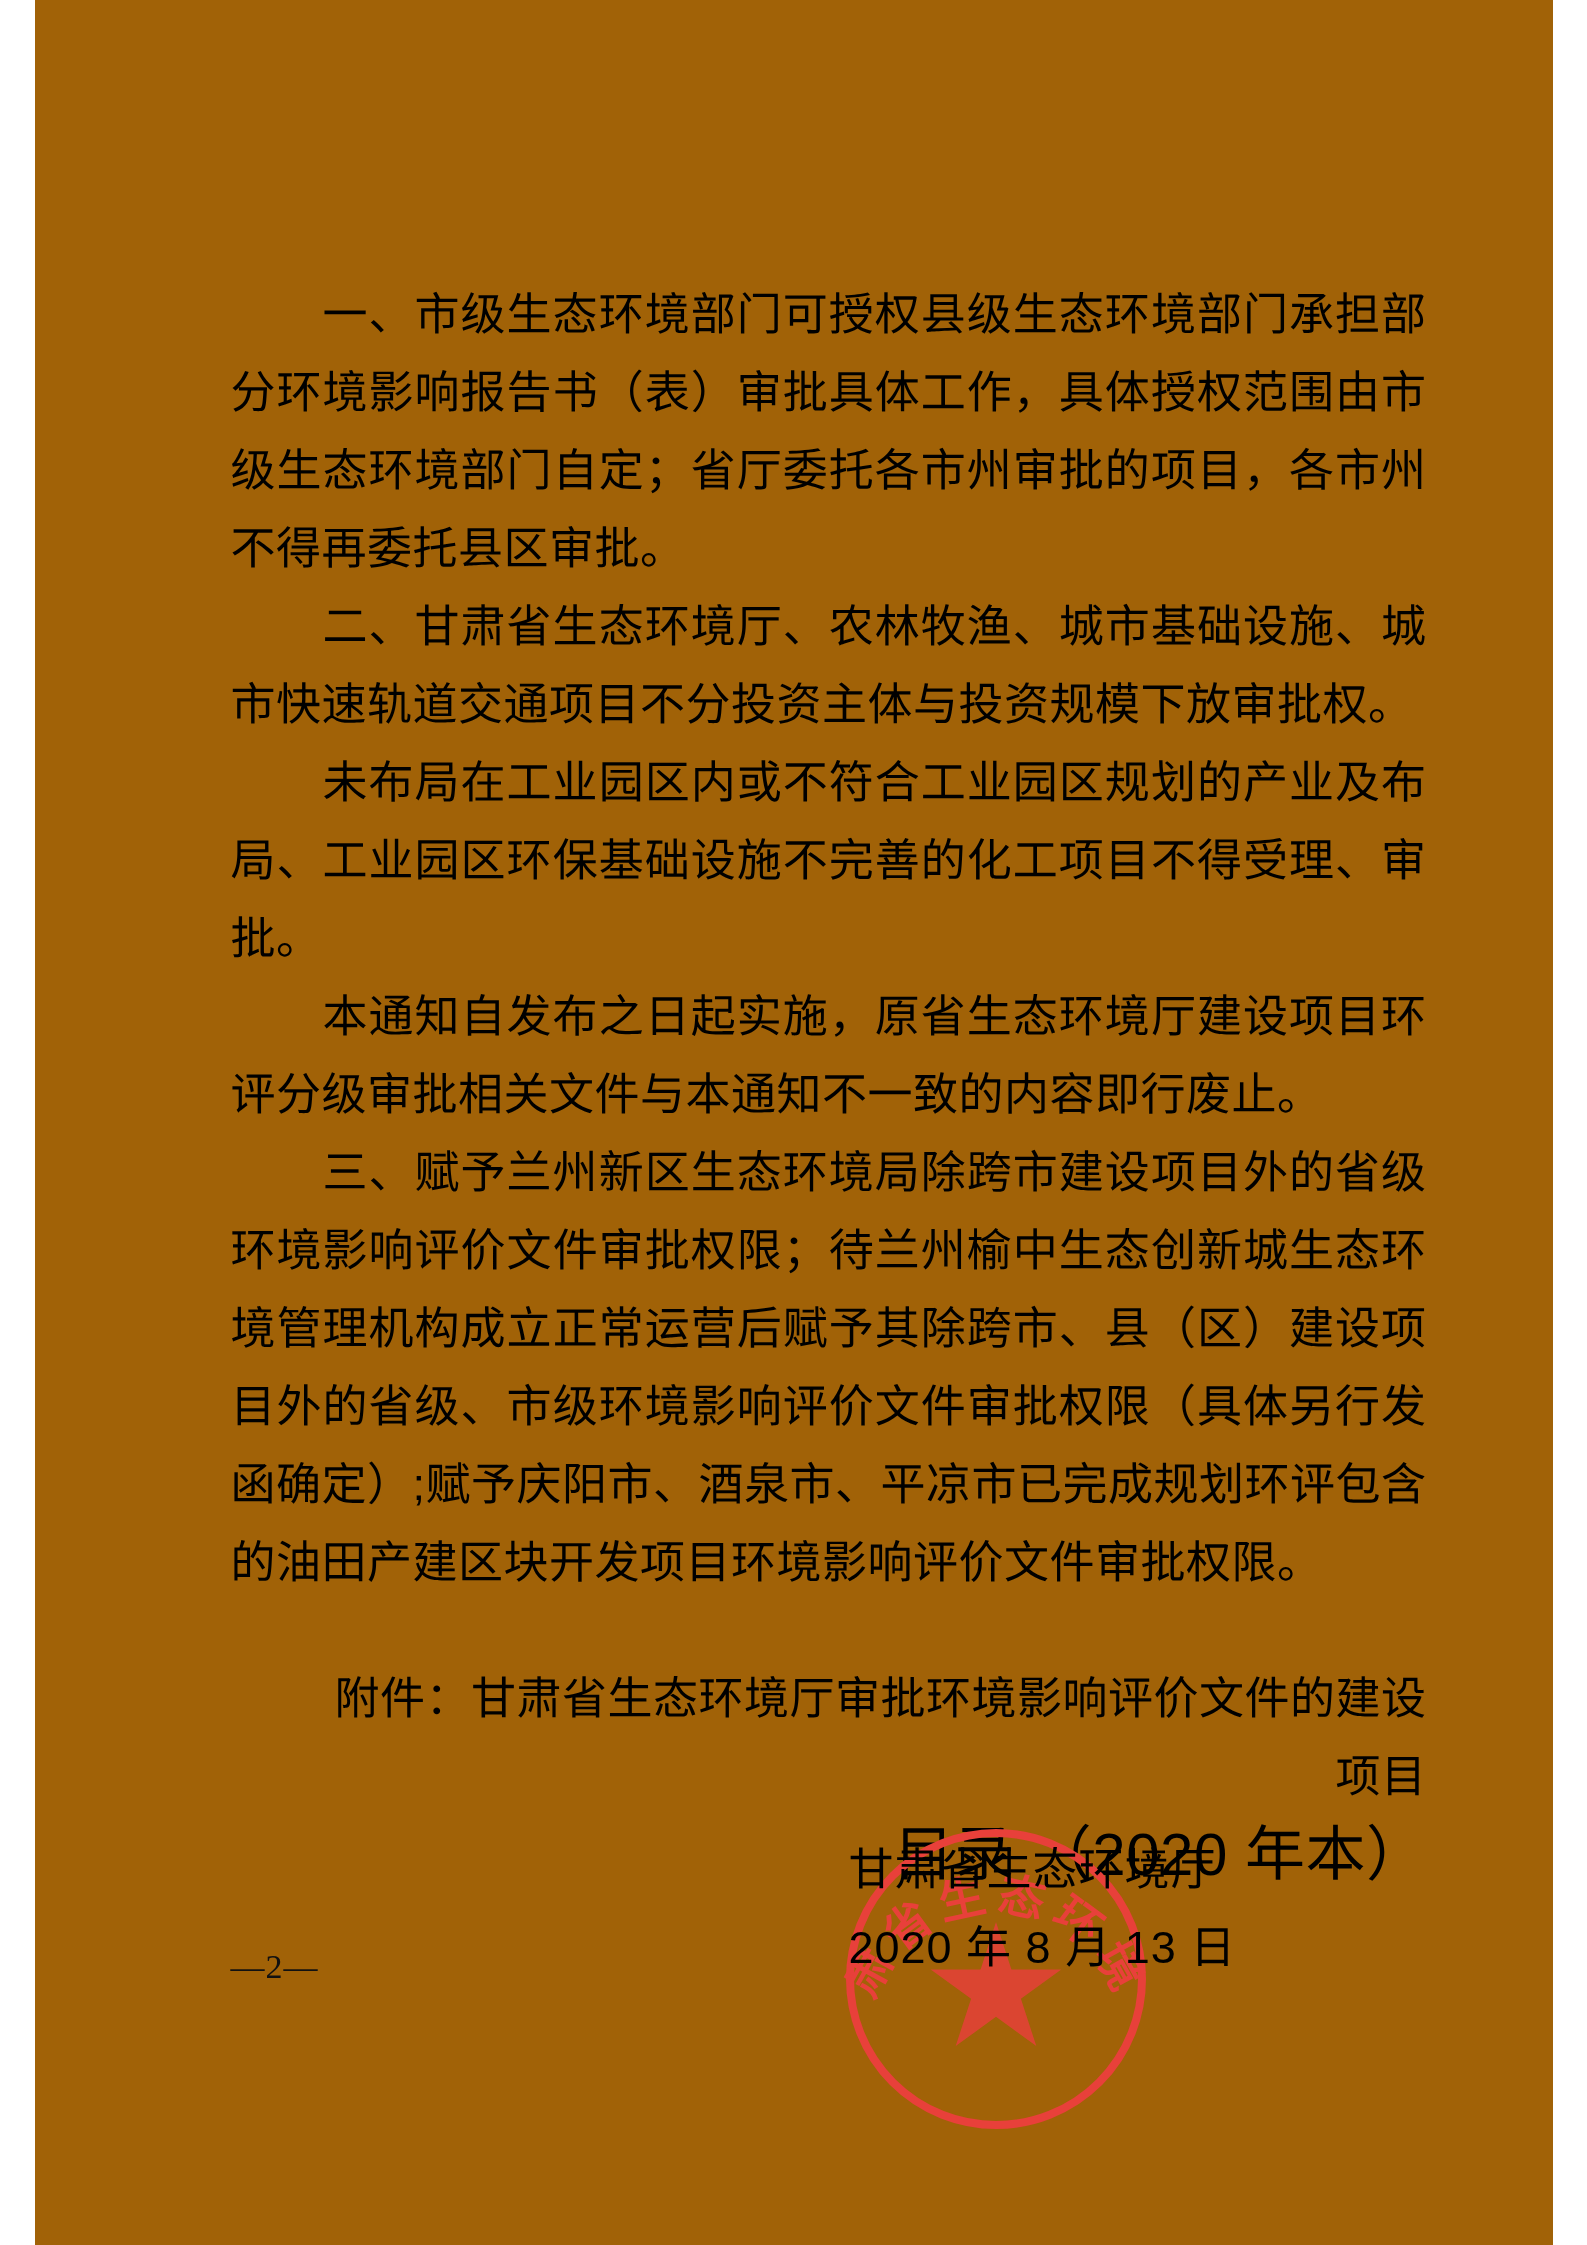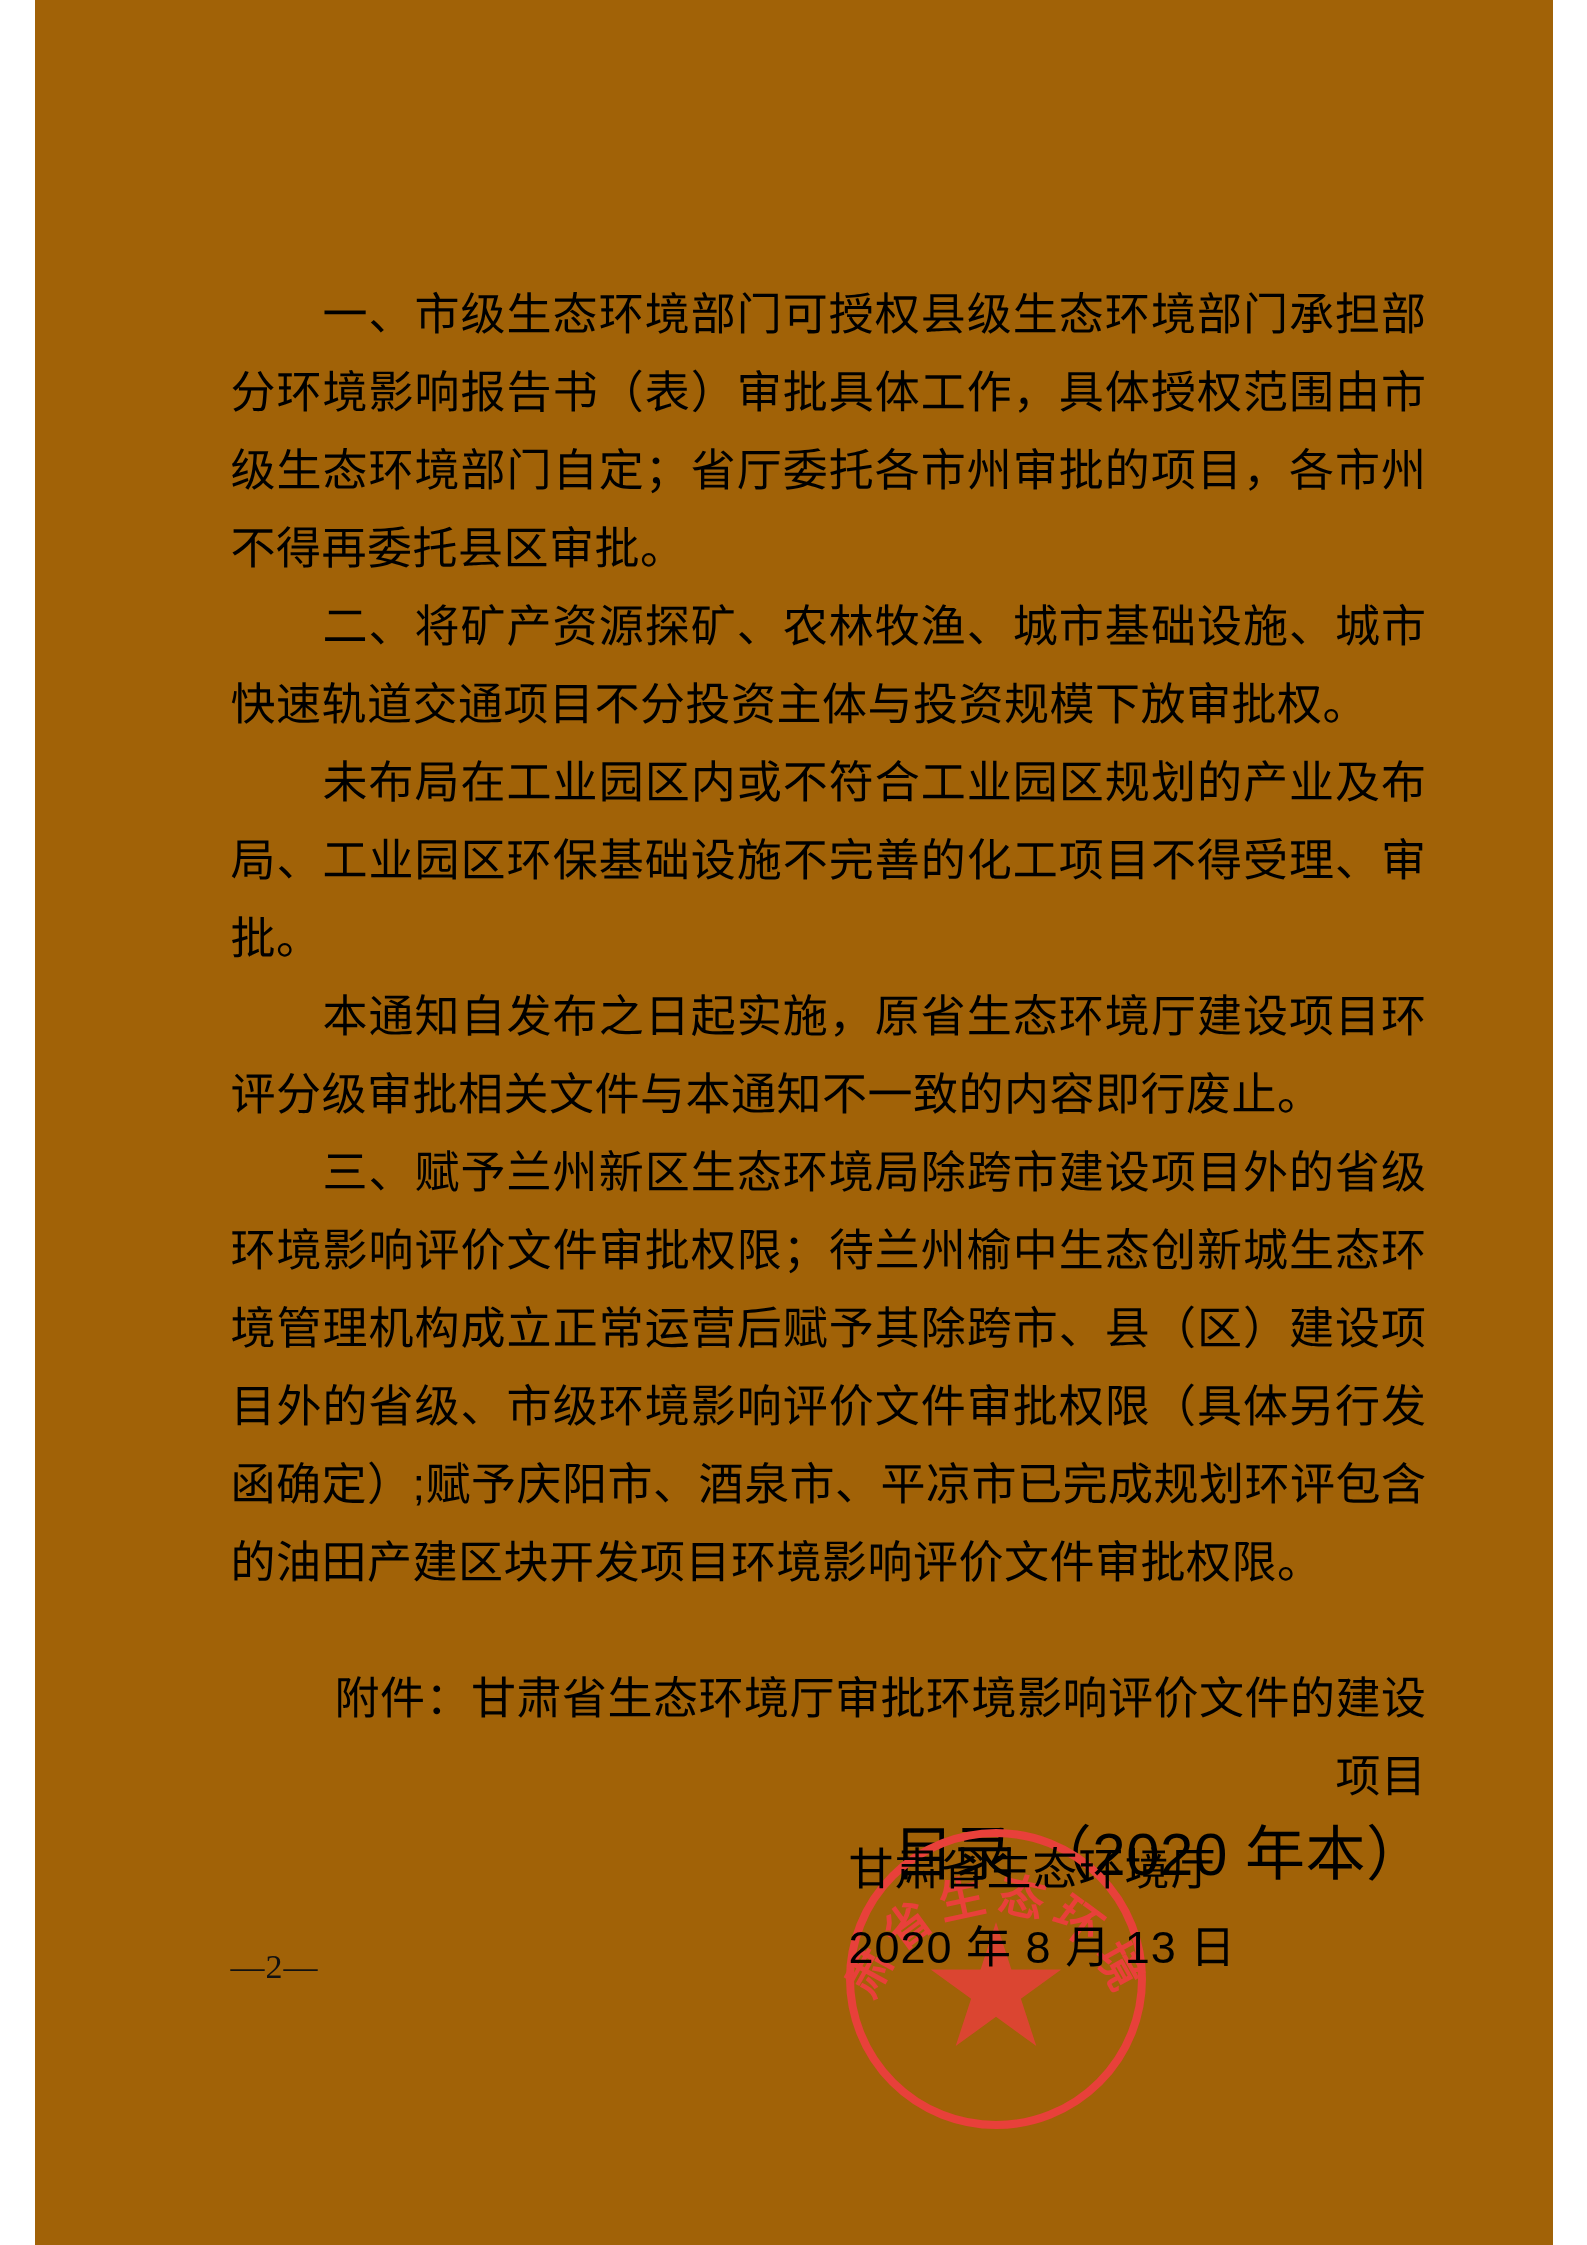--- a/index.html
+++ b/index.html
@@ -101,21 +101,21 @@
   }
 </style>
 </head>
 <body>
 
 <div class="page">
 
   <div class="body-area">
 
     <p class="para">一、市级生态环境部门可授权县级生态环境部门承担部分环境影响报告书（表）审批具体工作，具体授权范围由市级生态环境部门自定；省厅委托各市州审批的项目，各市州不得再委托县区审批。</p>
-    <p class="para">二、将矿产资源探矿、农林牧渔、城市基础设施、城市快速轨道交通项目不分投资主体与投资规模下放审批权。</p>
+    <p class="para">二、甘肃省生态环境厅、农林牧渔、城市基础设施、城市快速轨道交通项目不分投资主体与投资规模下放审批权。</p>
     <p class="para">未布局在工业园区内或不符合工业园区规划的产业及布局、工业园区环保基础设施不完善的化工项目不得受理、审批。</p>
     <p class="para">本通知自发布之日起实施，原省生态环境厅建设项目环评分级审批相关文件与本通知不一致的内容即行废止。</p>
     <p class="para">三、赋予兰州新区生态环境局除跨市建设项目外的省级环境影响评价文件审批权限；待兰州榆中生态创新城生态环境管理机构成立正常运营后赋予其除跨市、县（区）建设项目外的省级、市级环境影响评价文件审批权限（具体另行发函确定）;赋予庆阳市、酒泉市、平凉市已完成规划环评包含的油田产建区块开发项目环境影响评价文件审批权限。</p>
 
     <div class="attach-block">
       <div class="attach-line1">附件：甘肃省生态环境厅审批环境影响评价文件的建设项目</div>
       <div class="attach-line2">目录 （2020 年本）</div>
     </div>
 
     <div class="sign-block">

